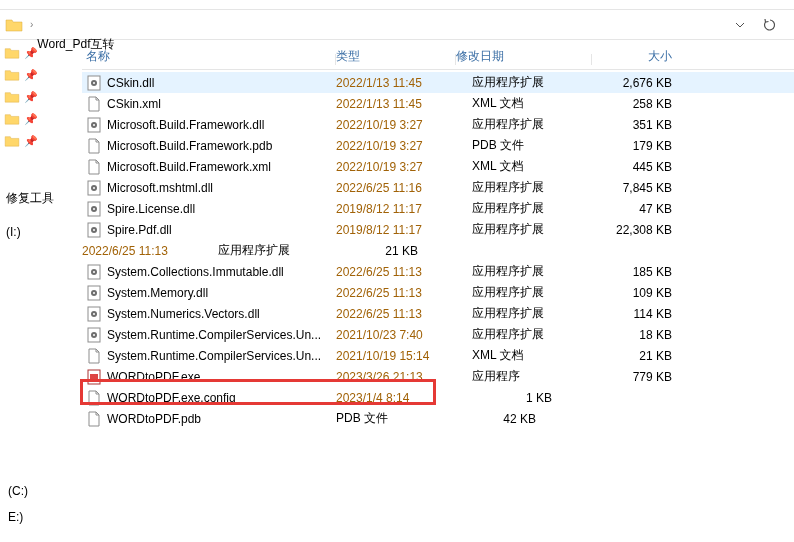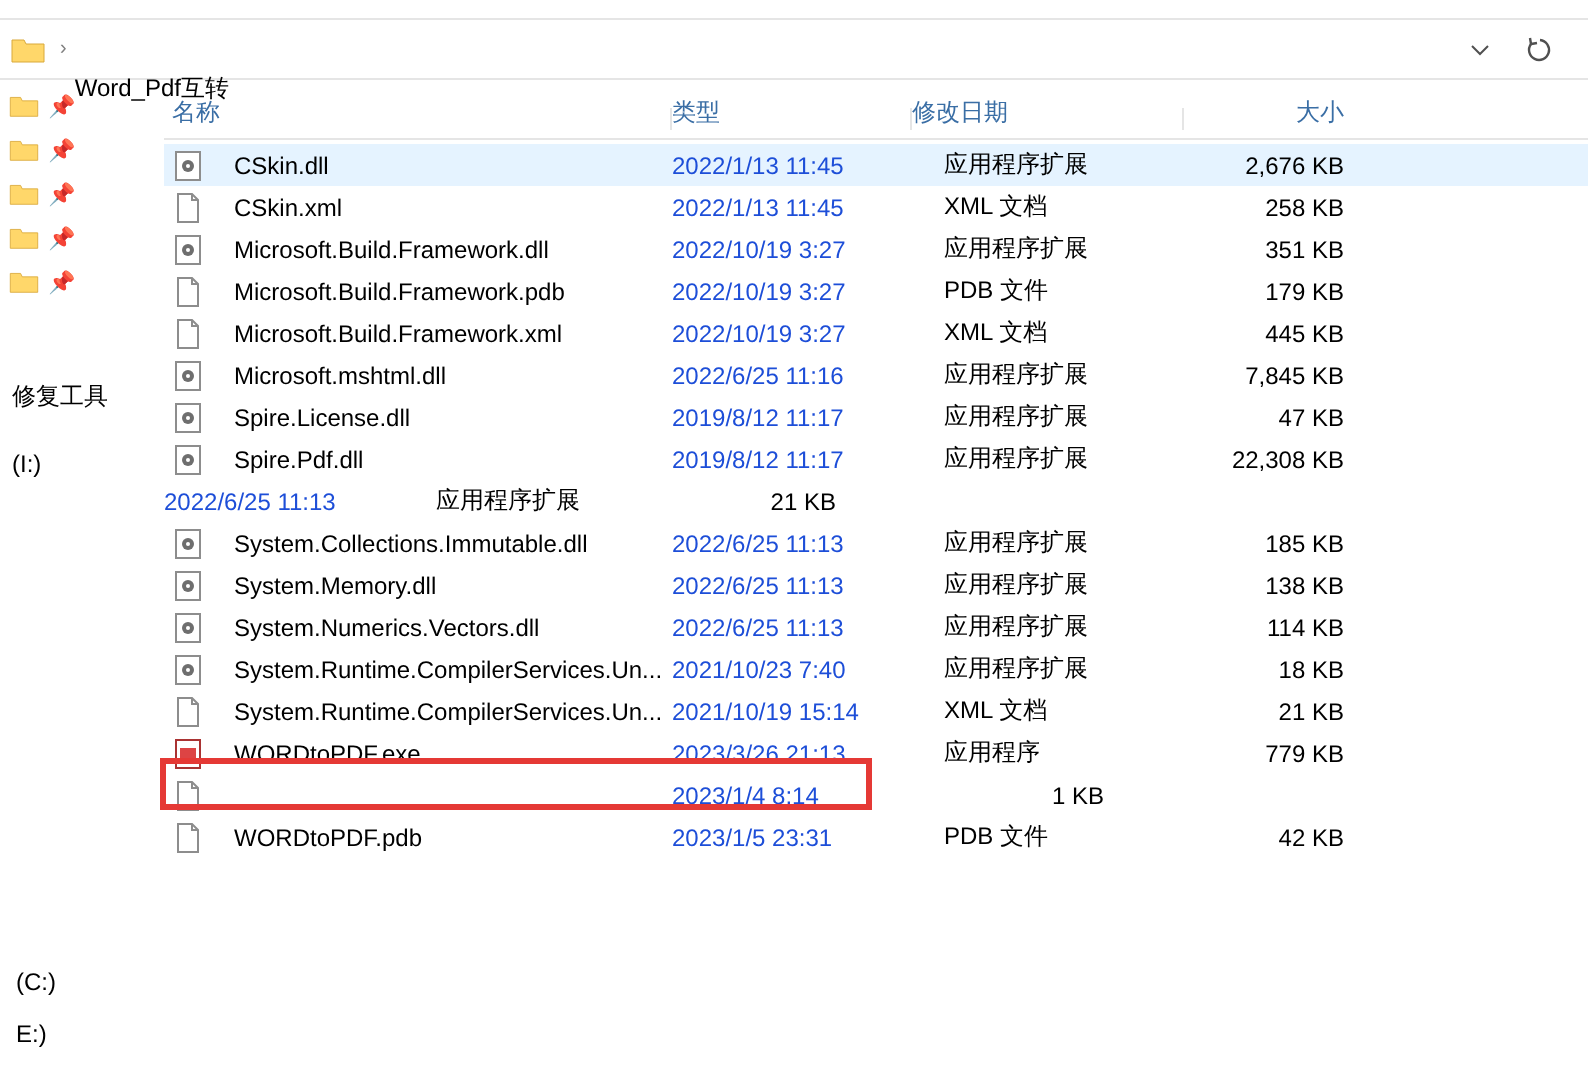--- a/index.html
+++ b/index.html
@@ -32,22 +32,22 @@
 .col-name { width: 254px; padding-left: 4px; }
 .col-date { width: 136px; }
 .col-type { width: 120px; }
 .col-size { width: 96px; text-align: right; padding-right: 16px; }
 .col-sep { position: relative; }
 .col-sep::after { content: ""; position: absolute; right: 0; top: 6px; height: 14px; width: 1px; background: #e5e5e5; }
 
 .file-rows { padding-top: 2px; }
 .file-row { display: flex; align-items: center; height: 21px; color: #000; }
 .file-row.hover { background: #e5f3ff; }
-.file-row .cell-name { width: 254px; display: flex; align-items: center; gap: 15px; padding-left: 4px; overflow: hidden; white-space: nowrap; }
-.file-row .cell-date { width: 136px; color: #1d4ed8; }
+.file-row .cell-name { width: 254px; display: flex; align-items: center; gap: 5px; padding-left: 4px; overflow: hidden; white-space: nowrap; }
+.file-row .cell-date { width: 136px; color: #a16207; }
 .file-row .cell-type { width: 120px; color: #000; }
 .file-row .cell-size { width: 96px; text-align: right; padding-right: 16px; color: #000; }
 
 .file-icon { width: 16px; height: 16px; display: flex; align-items: center; justify-content: center; flex-shrink: 0; }
 .file-icon svg { width: 14px; height: 16px; }
 
 .highlight-box { position: absolute; border: 3px solid #e53935; pointer-events: none; }
 .hb { left: 80px; top: 379px; width: 356px; height: 26px; }
 
 .folder-fill { fill: #ffd76a; stroke: #d9a93a; stroke-width: 0.5; }
@@ -278,21 +278,21 @@
               <svg viewBox="0 0 14 16">
                 <rect x="1" y="1" width="12" height="14" class="doc-fill"></rect>
                 <circle cx="7" cy="8" r="3" class="gear-fill"></circle>
                 <circle cx="7" cy="8" r="1" fill="#fff"></circle>
               </svg>
             </span>
             <span>System.Memory.dll</span>
           </div>
           <div class="cell-date">2022/6/25 11:13</div>
           <div class="cell-type">应用程序扩展</div>
-          <div class="cell-size">138 KB</div>
+          <div class="cell-size">109 KB</div>
         </div>
         <div class="file-row">
           <div class="cell-name">
             <span class="file-icon">
               <svg viewBox="0 0 14 16">
                 <rect x="1" y="1" width="12" height="14" class="doc-fill"></rect>
                 <circle cx="7" cy="8" r="3" class="gear-fill"></circle>
                 <circle cx="7" cy="8" r="1" fill="#fff"></circle>
               </svg>
             </span>
@@ -346,35 +346,35 @@
           <div class="cell-size">779 KB</div>
         </div>
         <div class="file-row">
           <div class="cell-name">
             <span class="file-icon">
               <svg viewBox="0 0 14 16">
                 <path d="M2 1 L9 1 L12 4 L12 15 L2 15 Z" class="doc-fill"></path>
                 <path d="M9 1 L9 4 L12 4" fill="none" stroke="#8d8d8d" stroke-width="1"></path>
               </svg>
             </span>
+            <span>WORDtoPDF.exe.config</span>
           </div>
           <div class="cell-date">2023/1/4 8:14</div>
           <div class="cell-size">1 KB</div>
         </div>
         <div class="file-row">
           <div class="cell-name">
             <span class="file-icon">
               <svg viewBox="0 0 14 16">
                 <path d="M2 1 L9 1 L12 4 L12 15 L2 15 Z" class="doc-fill"></path>
                 <path d="M9 1 L9 4 L12 4" fill="none" stroke="#8d8d8d" stroke-width="1"></path>
               </svg>
             </span>
             <span>WORDtoPDF.pdb</span>
           </div>
-          <div class="cell-date">2023/1/5 23:31</div>
           <div class="cell-type">PDB 文件</div>
           <div class="cell-size">42 KB</div>
         </div>
       </div>
   </div>
 
 </div>
 
 <div class="highlight-box hb"></div>
 

